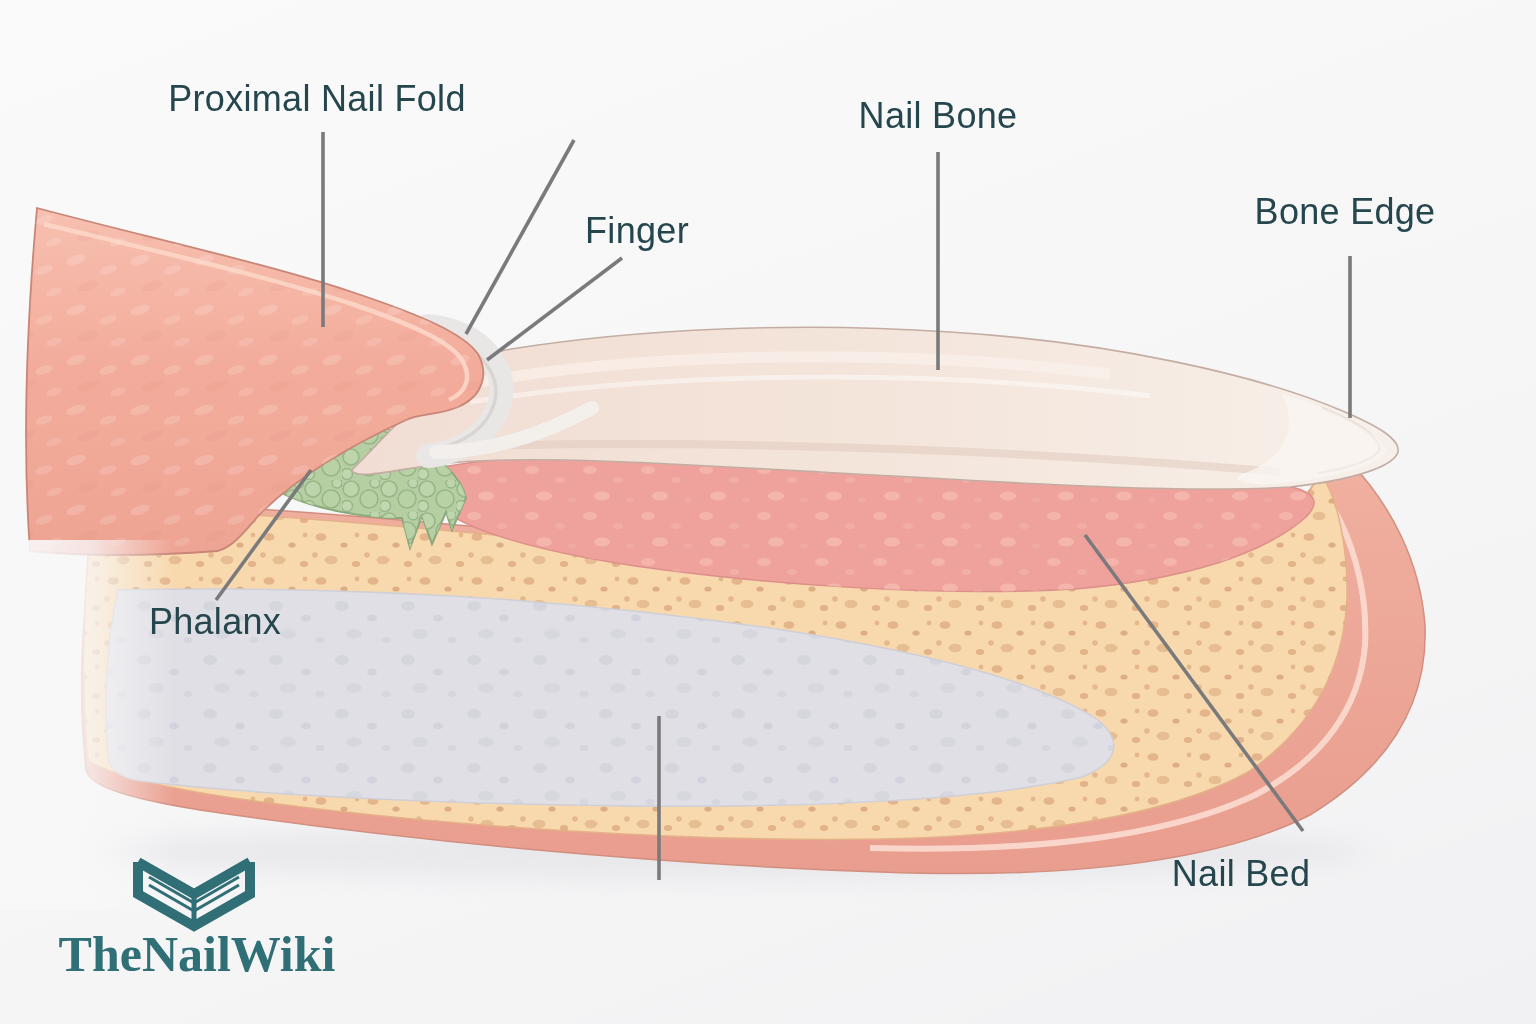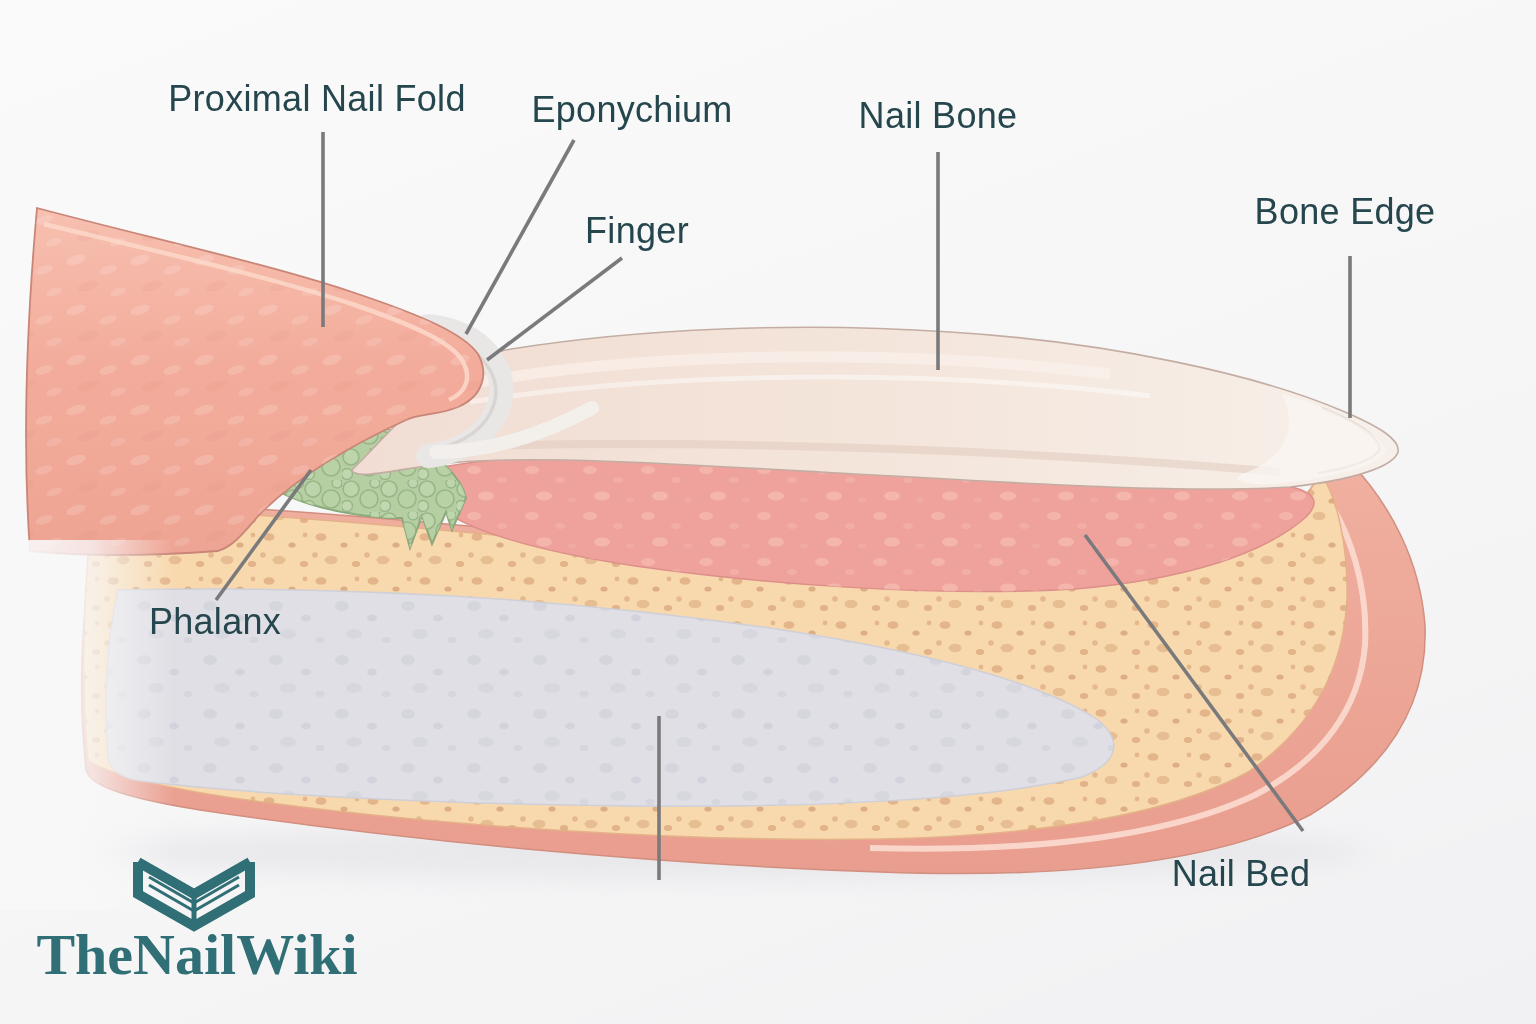--- a/index.html
+++ b/index.html
@@ -10,21 +10,21 @@
   }
   .stage{position:relative;width:1536px;height:772px;}
   .stage svg{position:absolute;left:0;top:0;}
   .diagram-label{
     position:absolute;transform:translate(-50%,-50%);
     font-size:36px;line-height:1.1;font-weight:400;letter-spacing:.3px;
     color:#25464d;white-space:nowrap;
   }
   .logo-text{
     position:absolute;transform:translate(-50%,-50%);
-    font-family:"Liberation Serif",serif;font-size:58px;font-weight:600;
+    font-family:"Liberation Serif",serif;font-size:50px;font-weight:600;
     color:#2f6f75;white-space:nowrap;letter-spacing:0;text-align:center;
   }
 </style>
 </head>
 <body>
 
 <div class="stage">
 
   <svg width="1536" height="1024" viewBox="0 0 1536 1024">
     <defs>
@@ -133,21 +133,20 @@
       <path d="M -56 -27 L 0 5 L 56 -27" stroke-width="10"></path>
       <path d="M -56 -27 L -56 5 L 0 37 L 56 5 L 56 -27" stroke-width="10"></path>
       <path d="M -45 -12 L 0 14 L 45 -12" stroke-width="3"></path>
       <path d="M -45 -4 L 0 22 L 45 -4" stroke-width="3"></path>
       <path d="M 0 5 L 0 37" stroke-width="5"></path>
     </g>
   </svg>
 
   <div class="diagram-label" style="left:317px;top:99px">Proximal Nail Fold</div>
 
-  <div class="diagram-label" style="left:632px;top:110px">Eponychium</div>
 
   <div class="diagram-label" style="left:637px;top:231px">Finger</div>
 
   <div class="diagram-label" style="left:938px;top:116px">Nail Bone</div>
 
   <div class="diagram-label" style="left:1345px;top:212px">Bone Edge</div>
 
   <div class="diagram-label" style="left:215px;top:622px">Phalanx</div>
 
 

